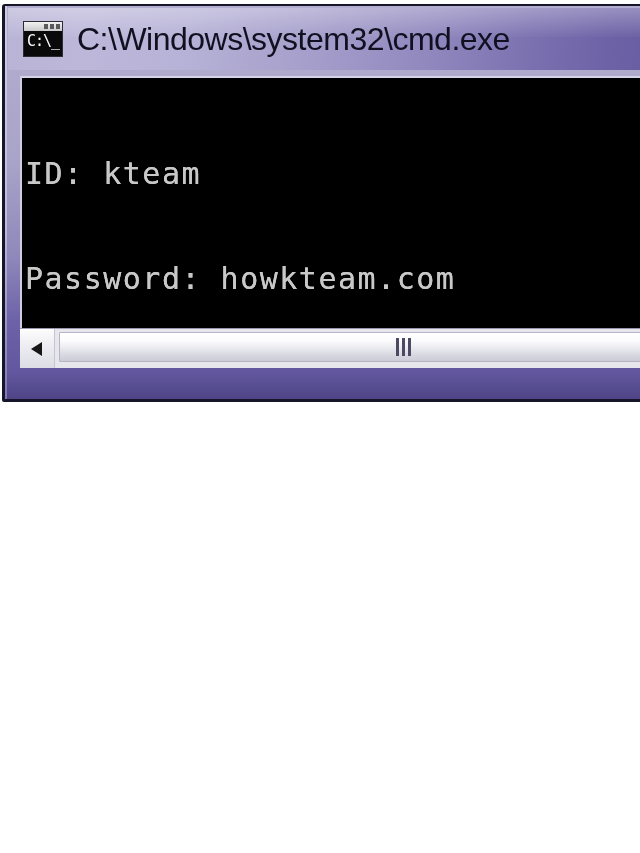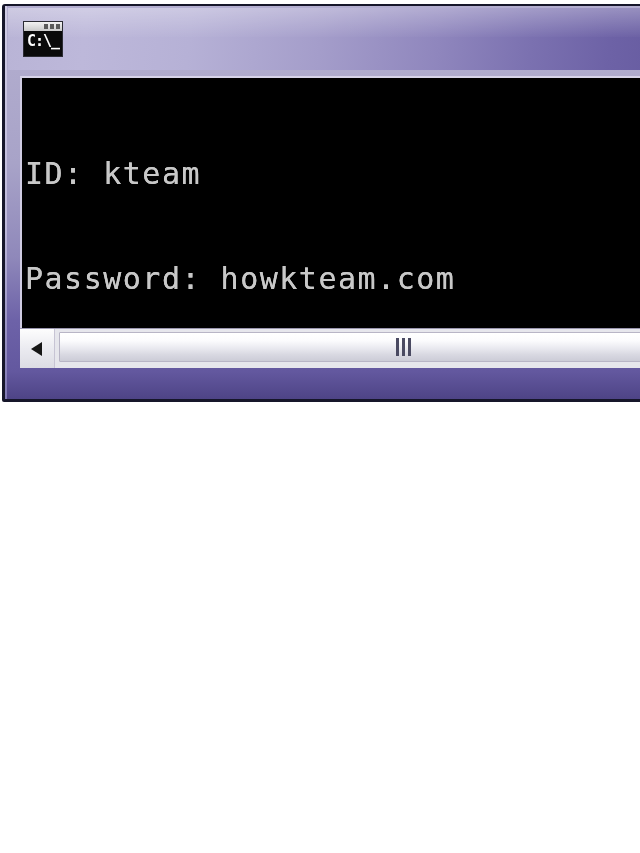--- a/index.html
+++ b/index.html
@@ -121,21 +121,21 @@
   #cmd-icon .icon-btn.b1 { right: 14px; }
   #cmd-icon .icon-btn.b2 { right:  8px; }
   #cmd-icon .icon-btn.b3 { right:  2px; }
   #cmd-icon .icon-prompt {
     position: absolute;
     left: 3px;
     top: 11px;
     color: #ffffff;
     font-family: "DejaVu Sans Mono", monospace;
     font-size: 15px;
-    font-weight: bold;
+    font-weight: normal;
     line-height: 16px;
     letter-spacing: -1px;
     white-space: nowrap;
     text-align: center;
   }
 
   #title-text {
     margin-left: 14px;
     font-family: "Liberation Sans", sans-serif;
     font-size: 32px;
@@ -267,20 +267,21 @@
 
     <div id="cmd-icon">
       <div class="icon-titlestrip">
         <span class="icon-btn b1"></span>
         <span class="icon-btn b2"></span>
         <span class="icon-btn b3"></span>
       </div>
       <div class="icon-prompt">C:\_</div>
     </div>
 
+    <div id="title-text">C:\Windows\system32\cmd.exe</div>
   </div>
 
   <div id="console-area">
     <div id="console-text">
       <span class="line">ID: kteam</span>
       <span class="line">Password: howkteam.com</span>
       
       
     </div>
   </div>

